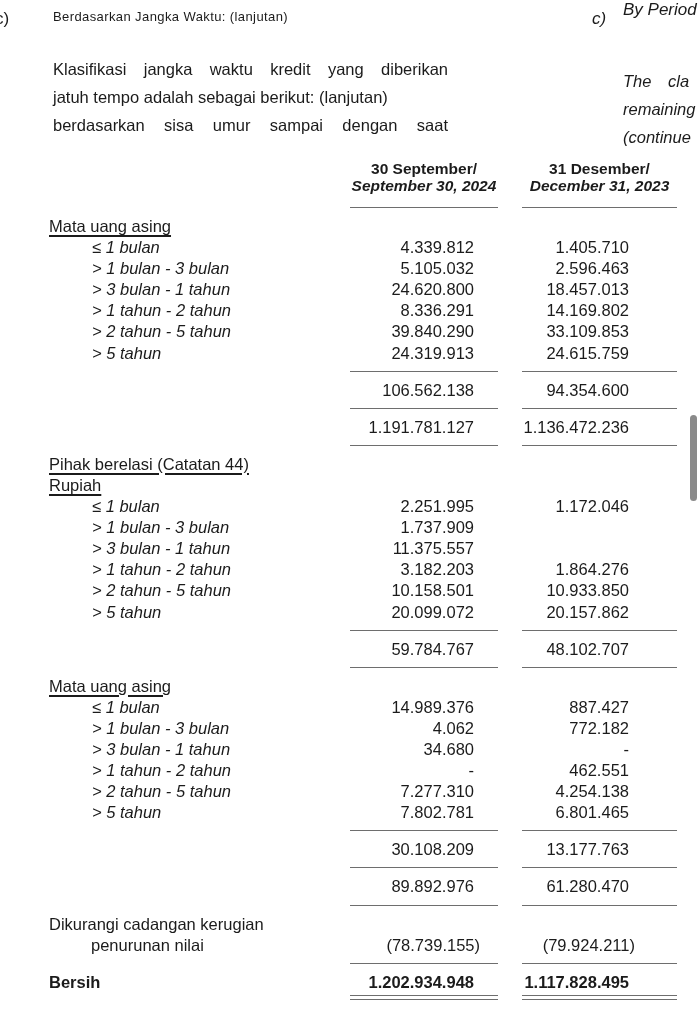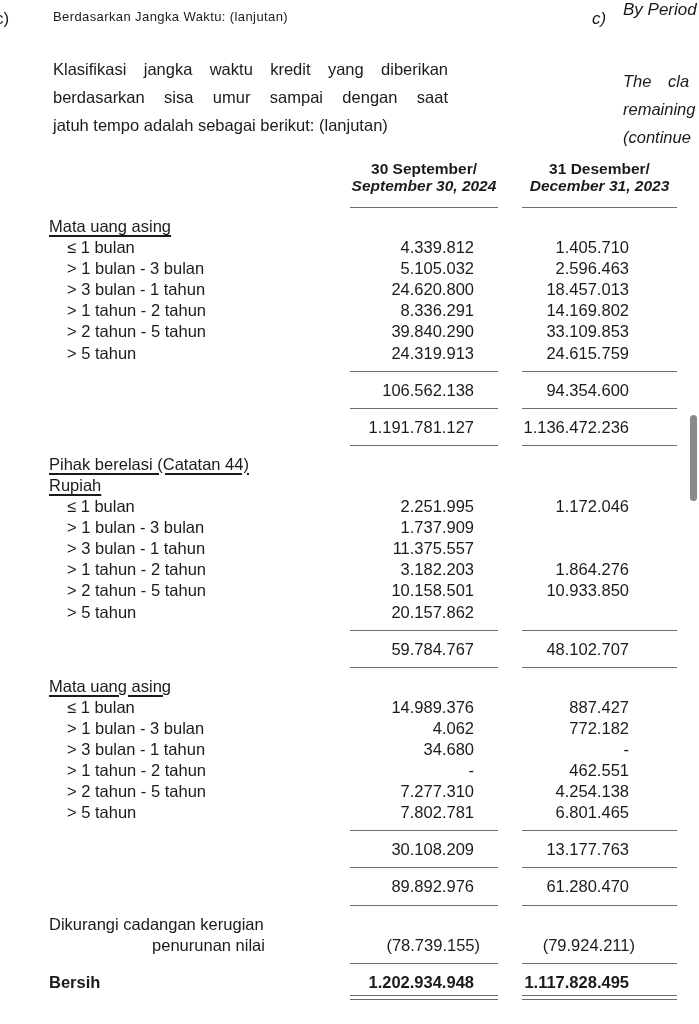--- a/index.html
+++ b/index.html
@@ -23,22 +23,22 @@
   .table { position:absolute; left:0; top:160px; width:638px; line-height:21.1px; }
   .colheads { position:relative; height:40px; font-weight:bold; font-size:15.5px; line-height:17px; }
   .ch { position:absolute; text-align:center; white-space:nowrap; }
   .ch1 { left:350px; width:148px; }
   .ch2 { left:522px; width:155px; }
   .ch .en { font-style:italic; }
   .row { display:grid; grid-template-columns:326px 148px 155px; width:677px; }
   .row .label { white-space:nowrap; }
   .row .v { text-align:right; white-space:nowrap; }
   .p49 { padding-left:49px; }
-  .p67 { padding-left:67px; }
-  .p68 { padding-left:91px;text-align:center; }
+  .p67 { padding-left:92px;font-style:italic; }
+  .p68 { padding-left:91px; }
   .u { text-decoration:underline; text-decoration-thickness:1.5px; text-underline-offset:3px; }
   .bold { font-weight:bold; }
   .rule-row { position:relative; height:16px; }
   .rl { position:absolute; top:7px; height:0; border-top:1.5px solid #6e6e6e; }
   .c1 { left:350px; width:148px; }
   .c2 { left:522px; width:155px; }
   .dbl-row { position:relative; height:10px; }
   .dbl { position:absolute; top:2px; height:3px; border-top:1.5px solid #6e6e6e; border-bottom:1.5px solid #6e6e6e; }
   .paren { margin-right:-6px; }
   
@@ -46,22 +46,22 @@
 </style>
 </head>
 <body>
 
 <div class="page">
 
   <div class="marker-left">c)</div>
   <div class="title-left">Berdasarkan Jangka Waktu: (lanjutan)</div>
   <div class="para-left">
     <div class="jline">Klasifikasi jangka waktu kredit yang diberikan</div>
+    <div class="jline last">jatuh tempo adalah sebagai berikut: (lanjutan)</div>
     <div class="jline">berdasarkan sisa umur sampai dengan saat</div>
-    <div class="jline last">jatuh tempo adalah sebagai berikut: (lanjutan)</div>
   </div>
 
   <div class="marker-right">c)</div>
   <div class="title-right">By Period</div>
   <div class="para-right">
     <div class="wsp"><span>The</span> <span>cla</span></div>
     <div>remaining</div>
     <div>(continue</div>
   </div>
 
@@ -168,20 +168,21 @@
         <div class="v">3.182.203</div>
         <div class="v">1.864.276</div>
       </div>
     <div class="row">
         <div class="label p67">&gt; 2 tahun - 5 tahun</div>
         <div class="v">10.158.501</div>
         <div class="v">10.933.850</div>
       </div>
     <div class="row">
         <div class="label p67">&gt; 5 tahun</div>
+        <div class="v">20.099.072</div>
         <div class="v">20.157.862</div>
       </div>
     <div class="rule-row">
         <div class="rl c1"></div>
         <div class="rl c2"></div>
       </div>
     <div class="row">
         <div class="label"></div>
         <div class="v">59.784.767</div>
         <div class="v">48.102.707</div>

